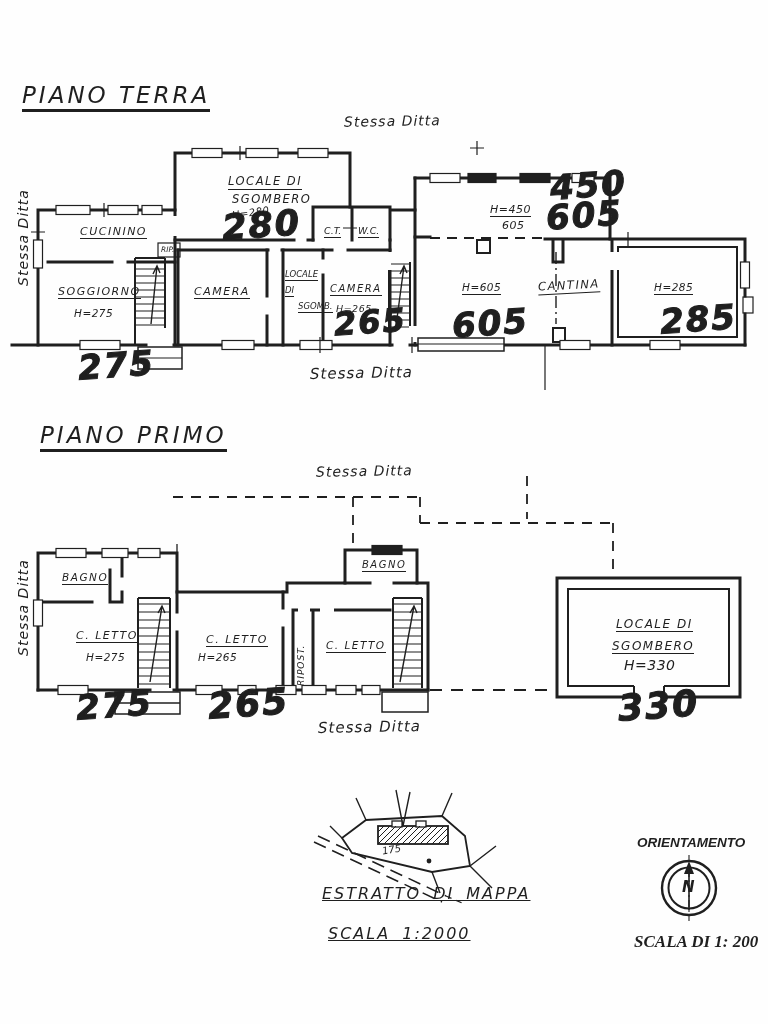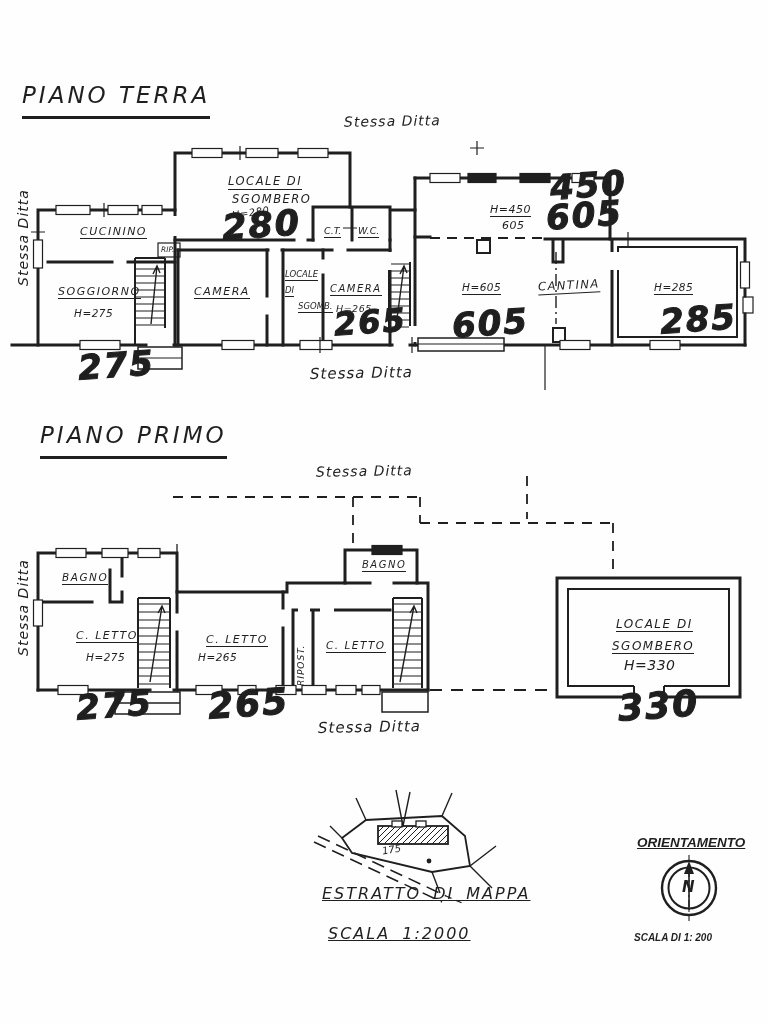--- a/index.html
+++ b/index.html
@@ -2,21 +2,21 @@
 <html><head>
 <meta charset="utf-8">
 <style>
   html,body{margin:0;padding:0;background:#ffffff;}
   .sheet{position:relative;width:768px;height:1024px;background:#fefefe;overflow:hidden;
          font-family:"DejaVu Sans",sans-serif;color:#1f1f1f;}
   svg{position:absolute;left:0;top:0;}
   .lbl{position:absolute;white-space:nowrap;color:#1f1f1f;font-style:italic;
        font-family:"DejaVu Sans",sans-serif;line-height:1;}
   .u{border-bottom:1.6px solid #1f1f1f;padding-bottom:1px;}
-  .title{font-size:23px;letter-spacing:3px;border-bottom:3px solid #1f1f1f;padding-bottom:9px;}
+  .title{font-size:23px;letter-spacing:3px;border-bottom:3px solid #1f1f1f;padding-bottom:2px;}
   .ditta{font-size:14px;letter-spacing:1px;transform:rotate(-1deg);}
   .vert{transform:rotate(-90deg);transform-origin:0 0;}
   .room{letter-spacing:1.5px;}
   .big{font-weight:bold;-webkit-text-stroke:1.1px #1f1f1f;transform:rotate(-4deg);letter-spacing:2px;}
   .small-h{letter-spacing:0.5px;}
   .printed{font-style:italic;font-weight:bold;font-family:"Liberation Sans",sans-serif;}
   .hand-map{font-size:16px;letter-spacing:2px;word-spacing:5px;text-decoration:underline;}
 </style>
 </head>
 <body>
@@ -216,17 +216,17 @@
 <div class="lbl room u" style="left:362px;top:560px;font-size:10px;">BAGNO</div>
 <div class="lbl room u" style="left:616px;top:618px;font-size:12px;">LOCALE DI</div>
 <div class="lbl room u" style="left:612px;top:640px;font-size:12px;">SGOMBERO</div>
 <div class="lbl small-h" style="left:624px;top:658px;font-size:14px;">H=330</div>
 <div class="lbl big" style="left:618px;top:688px;font-size:36px;">330</div>
 
 <div class="lbl" style="left:382px;top:845px;font-size:10px;transform:rotate(-10deg);">175</div>
 <div class="lbl hand-map" style="left:322px;top:886px;">ESTRATTO DI MAPPA</div>
 <div class="lbl hand-map" style="left:328px;top:926px;">SCALA 1:2000</div>
 
-<div class="lbl printed" style="left:637px;top:836px;font-size:13.5px;text-decoration:underline;">ORIENTAMENTO</div>
+<div class="lbl printed" style="left:637px;top:836px;font-size:13.5px;">ORIENTAMENTO</div>
 <div class="lbl" style="left:682px;top:880px;font-size:15px;font-weight:bold;">N</div>
-<div class="lbl printed" style="left:634px;top:933px;font-size:10px;">SCALA DI 1: 200</div>
+<div class="lbl printed" style="left:634px;top:933px;font-size:17px;font-family:Liberation Serif, serif;">SCALA DI 1: 200</div>
 
 </div>
 
 </body></html>

